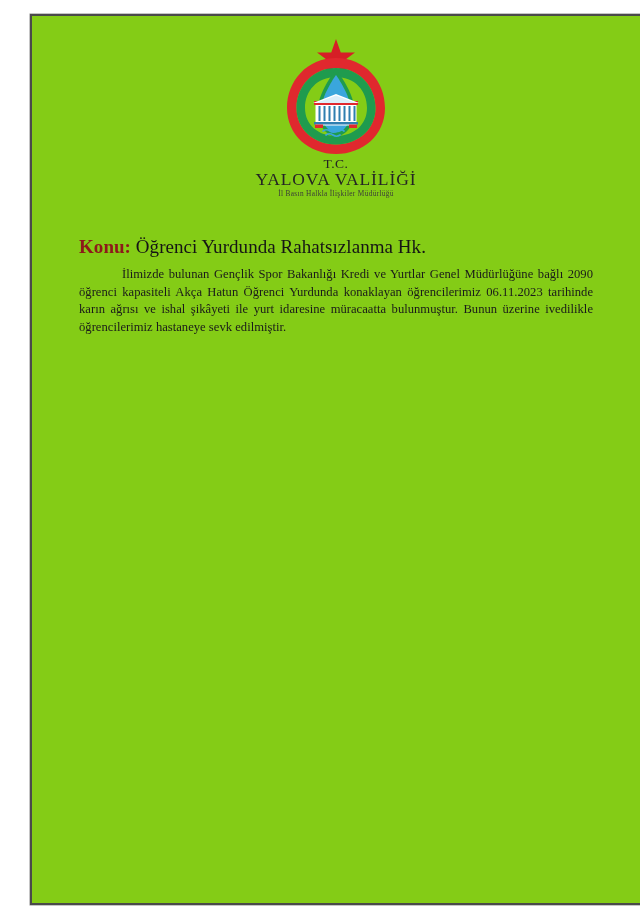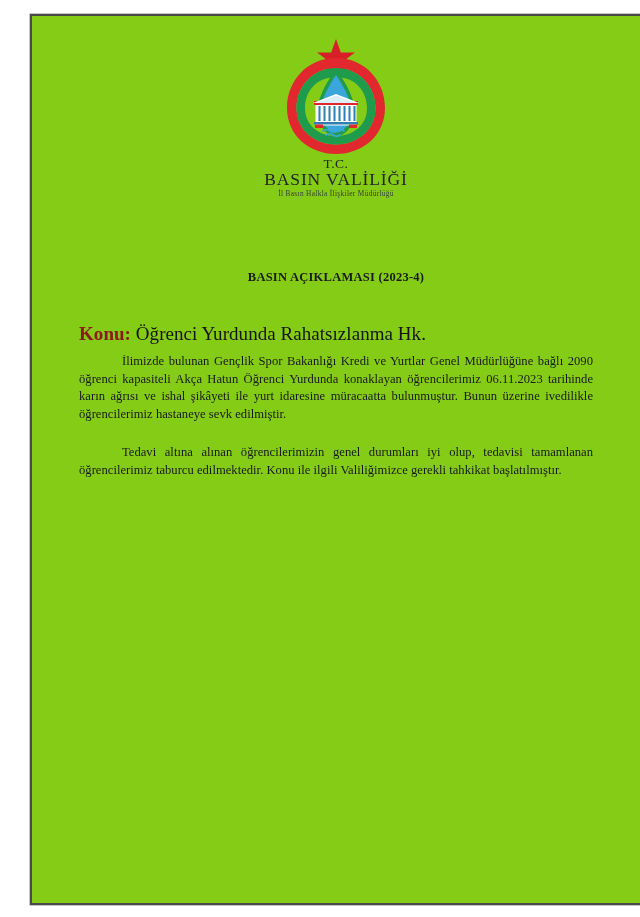--- a/index.html
+++ b/index.html
@@ -188,30 +188,28 @@
         <rect x="62" y="173" width="16" height="7" fill="#e0282e"></rect>
         <rect x="130" y="173" width="16" height="7" fill="#e0282e"></rect>
 
         <g stroke="#3aa6dc" stroke-width="3.4" fill="none" stroke-linecap="round">
           <path d="M78,186 q7,-5 14,0 q7,5 14,0 q7,-5 14,0"></path>
           <path d="M84,194 q7,-5 14,0 q7,5 14,0"></path>
         </g>
       </svg>
 
       <div class="lh-tc">T.C.</div>
-      <div class="lh-main">BASIN VALİLİĞİ</div>
+      <div class="lh-main">YALOVA VALİLİĞİ</div>
       <div class="lh-sub">İl Basın Halkla İlişkiler Müdürlüğü</div>
     </div>
 
-    <div class="doc-title">BASIN AÇIKLAMASI (2023-4)</div>
 
     <div class="subject-line">
       <span class="subject-label">Konu:</span>
       <span>Öğrenci Yurdunda Rahatsızlanma Hk.</span>
     </div>
 
     <p class="para">İlimizde bulunan Gençlik Spor Bakanlığı Kredi ve Yurtlar Genel Müdürlüğüne bağlı 2090 öğrenci kapasiteli Akça Hatun Öğrenci Yurdunda konaklayan öğrencilerimiz 06.11.2023 tarihinde karın ağrısı ve ishal şikâyeti ile yurt idaresine müracaatta bulunmuştur. Bunun üzerine ivedilikle öğrencilerimiz hastaneye sevk edilmiştir.</p>
 
-    <p class="para second">Tedavi altına alınan öğrencilerimizin genel durumları iyi olup, tedavisi tamamlanan öğrencilerimiz taburcu edilmektedir. Konu ile ilgili Valiliğimizce gerekli tahkikat başlatılmıştır.</p>
 
 
   </div>
 </div>
 
 </body></html>

